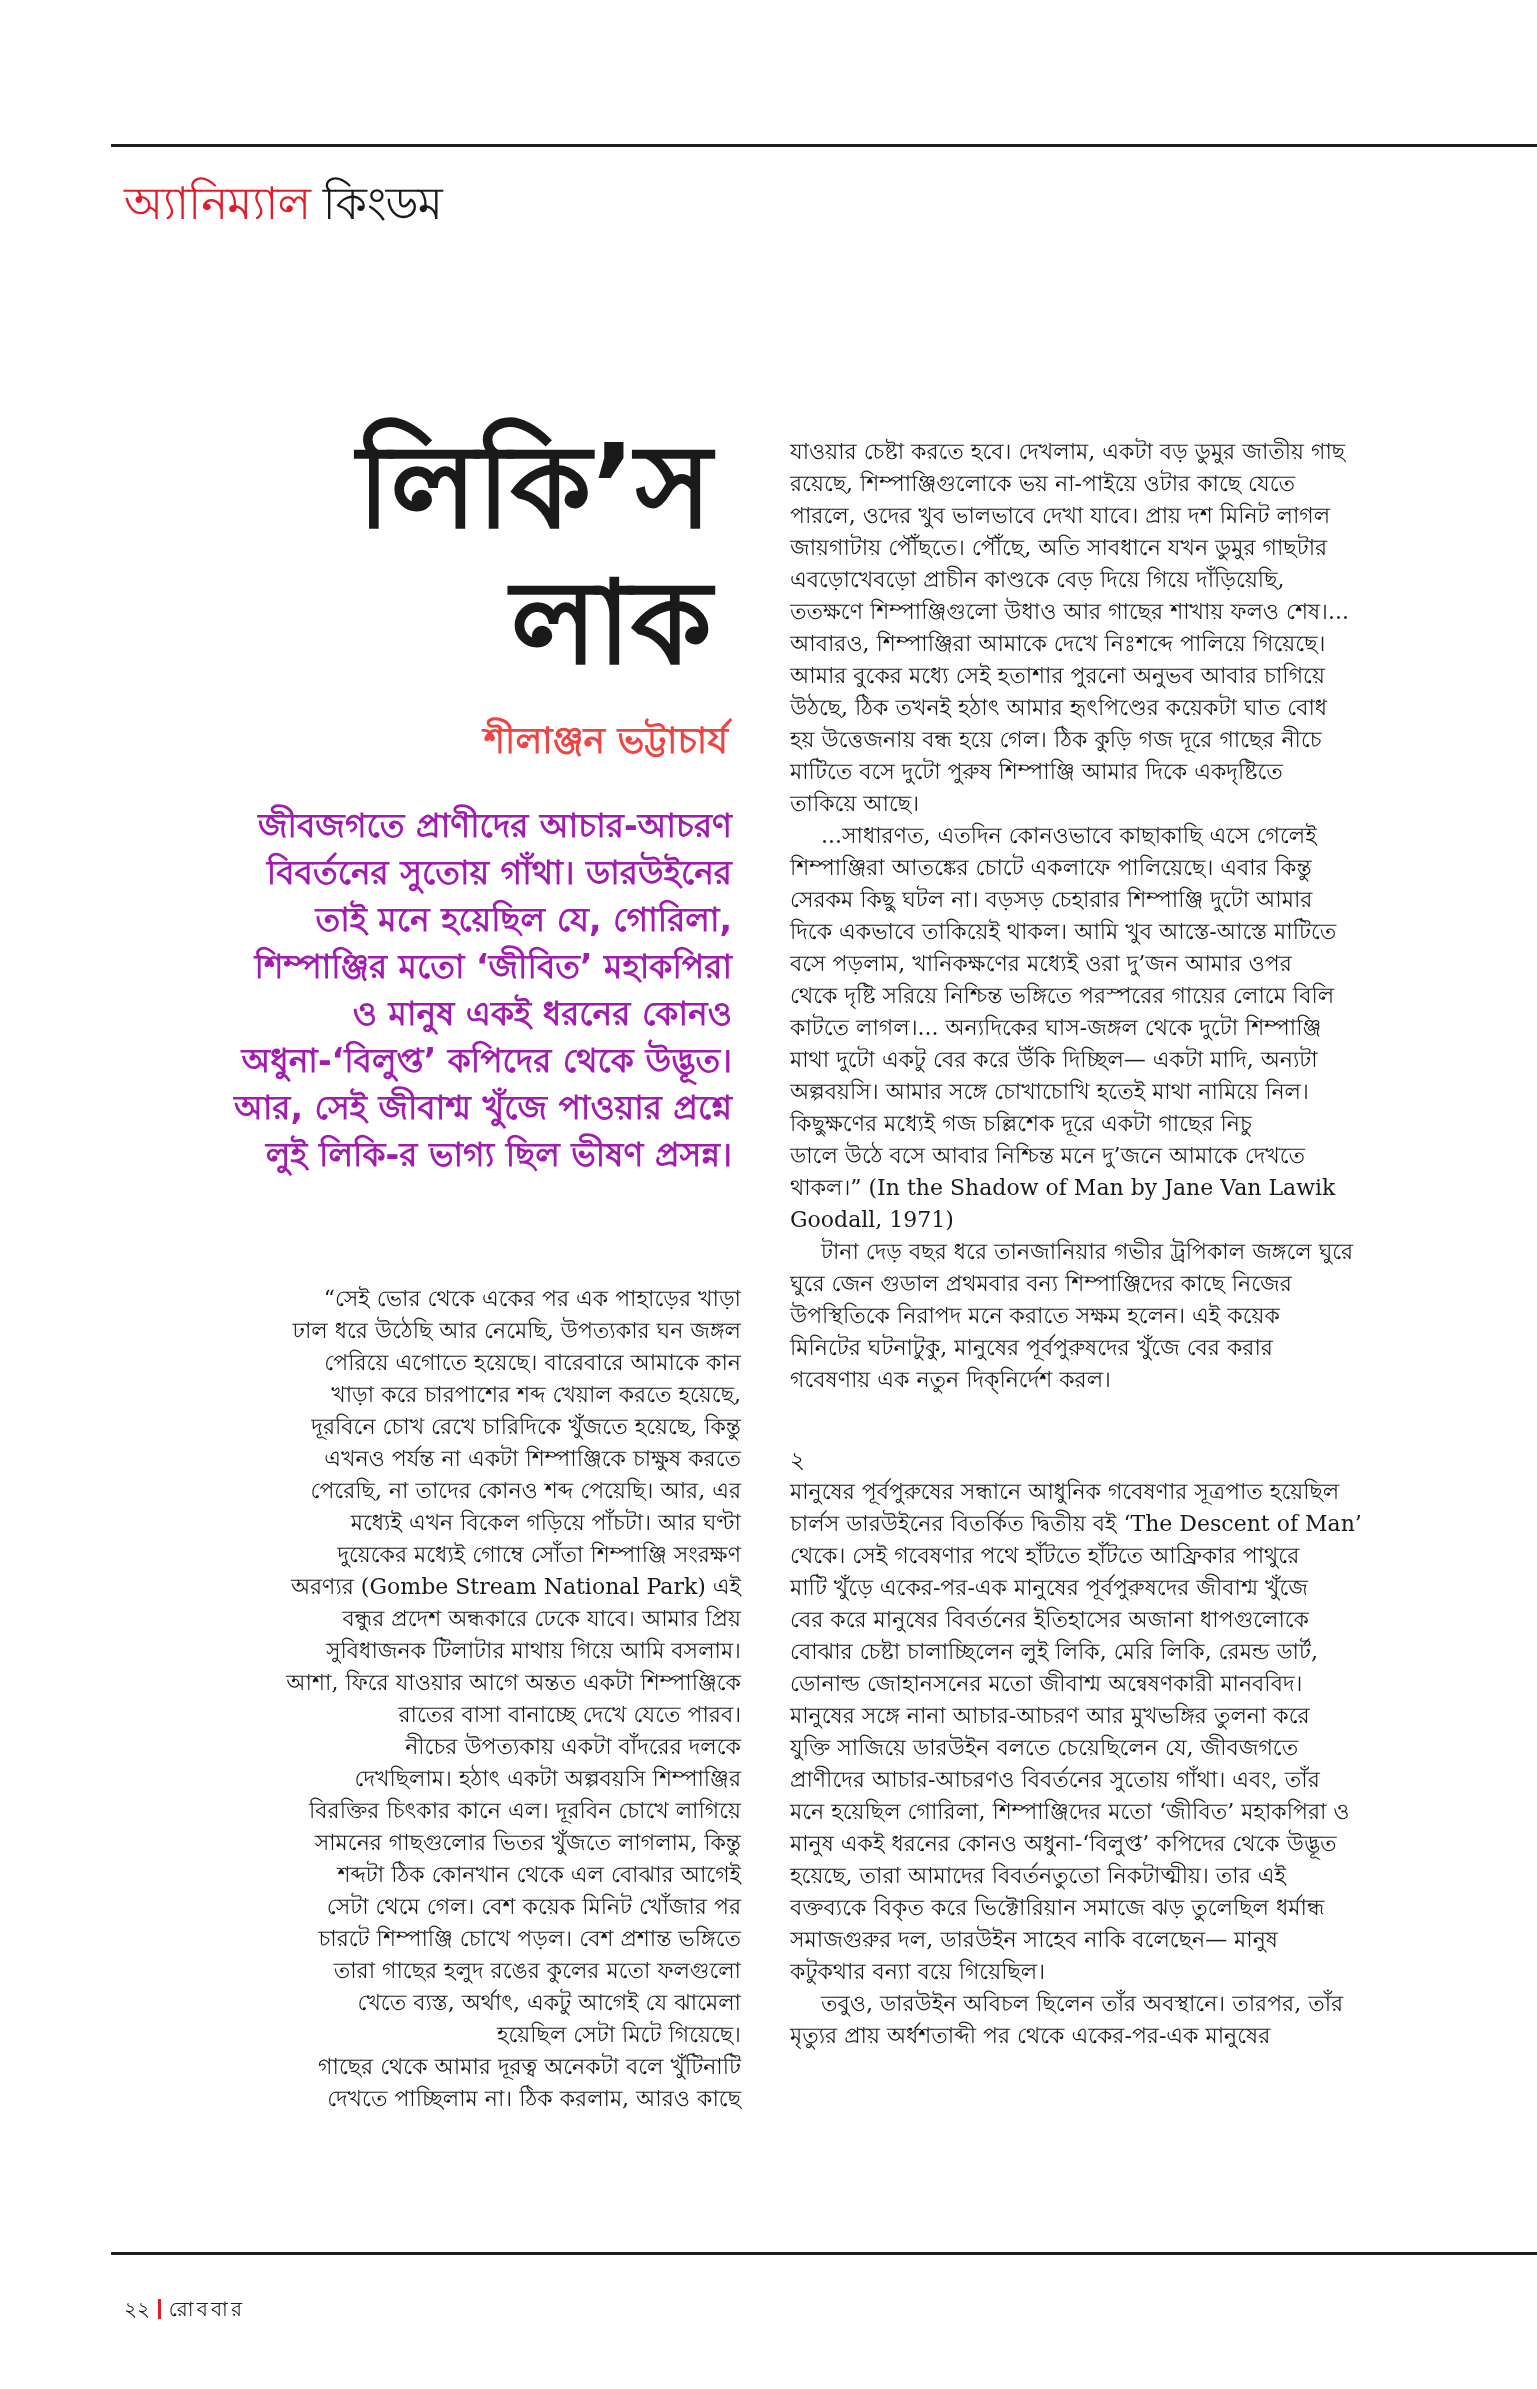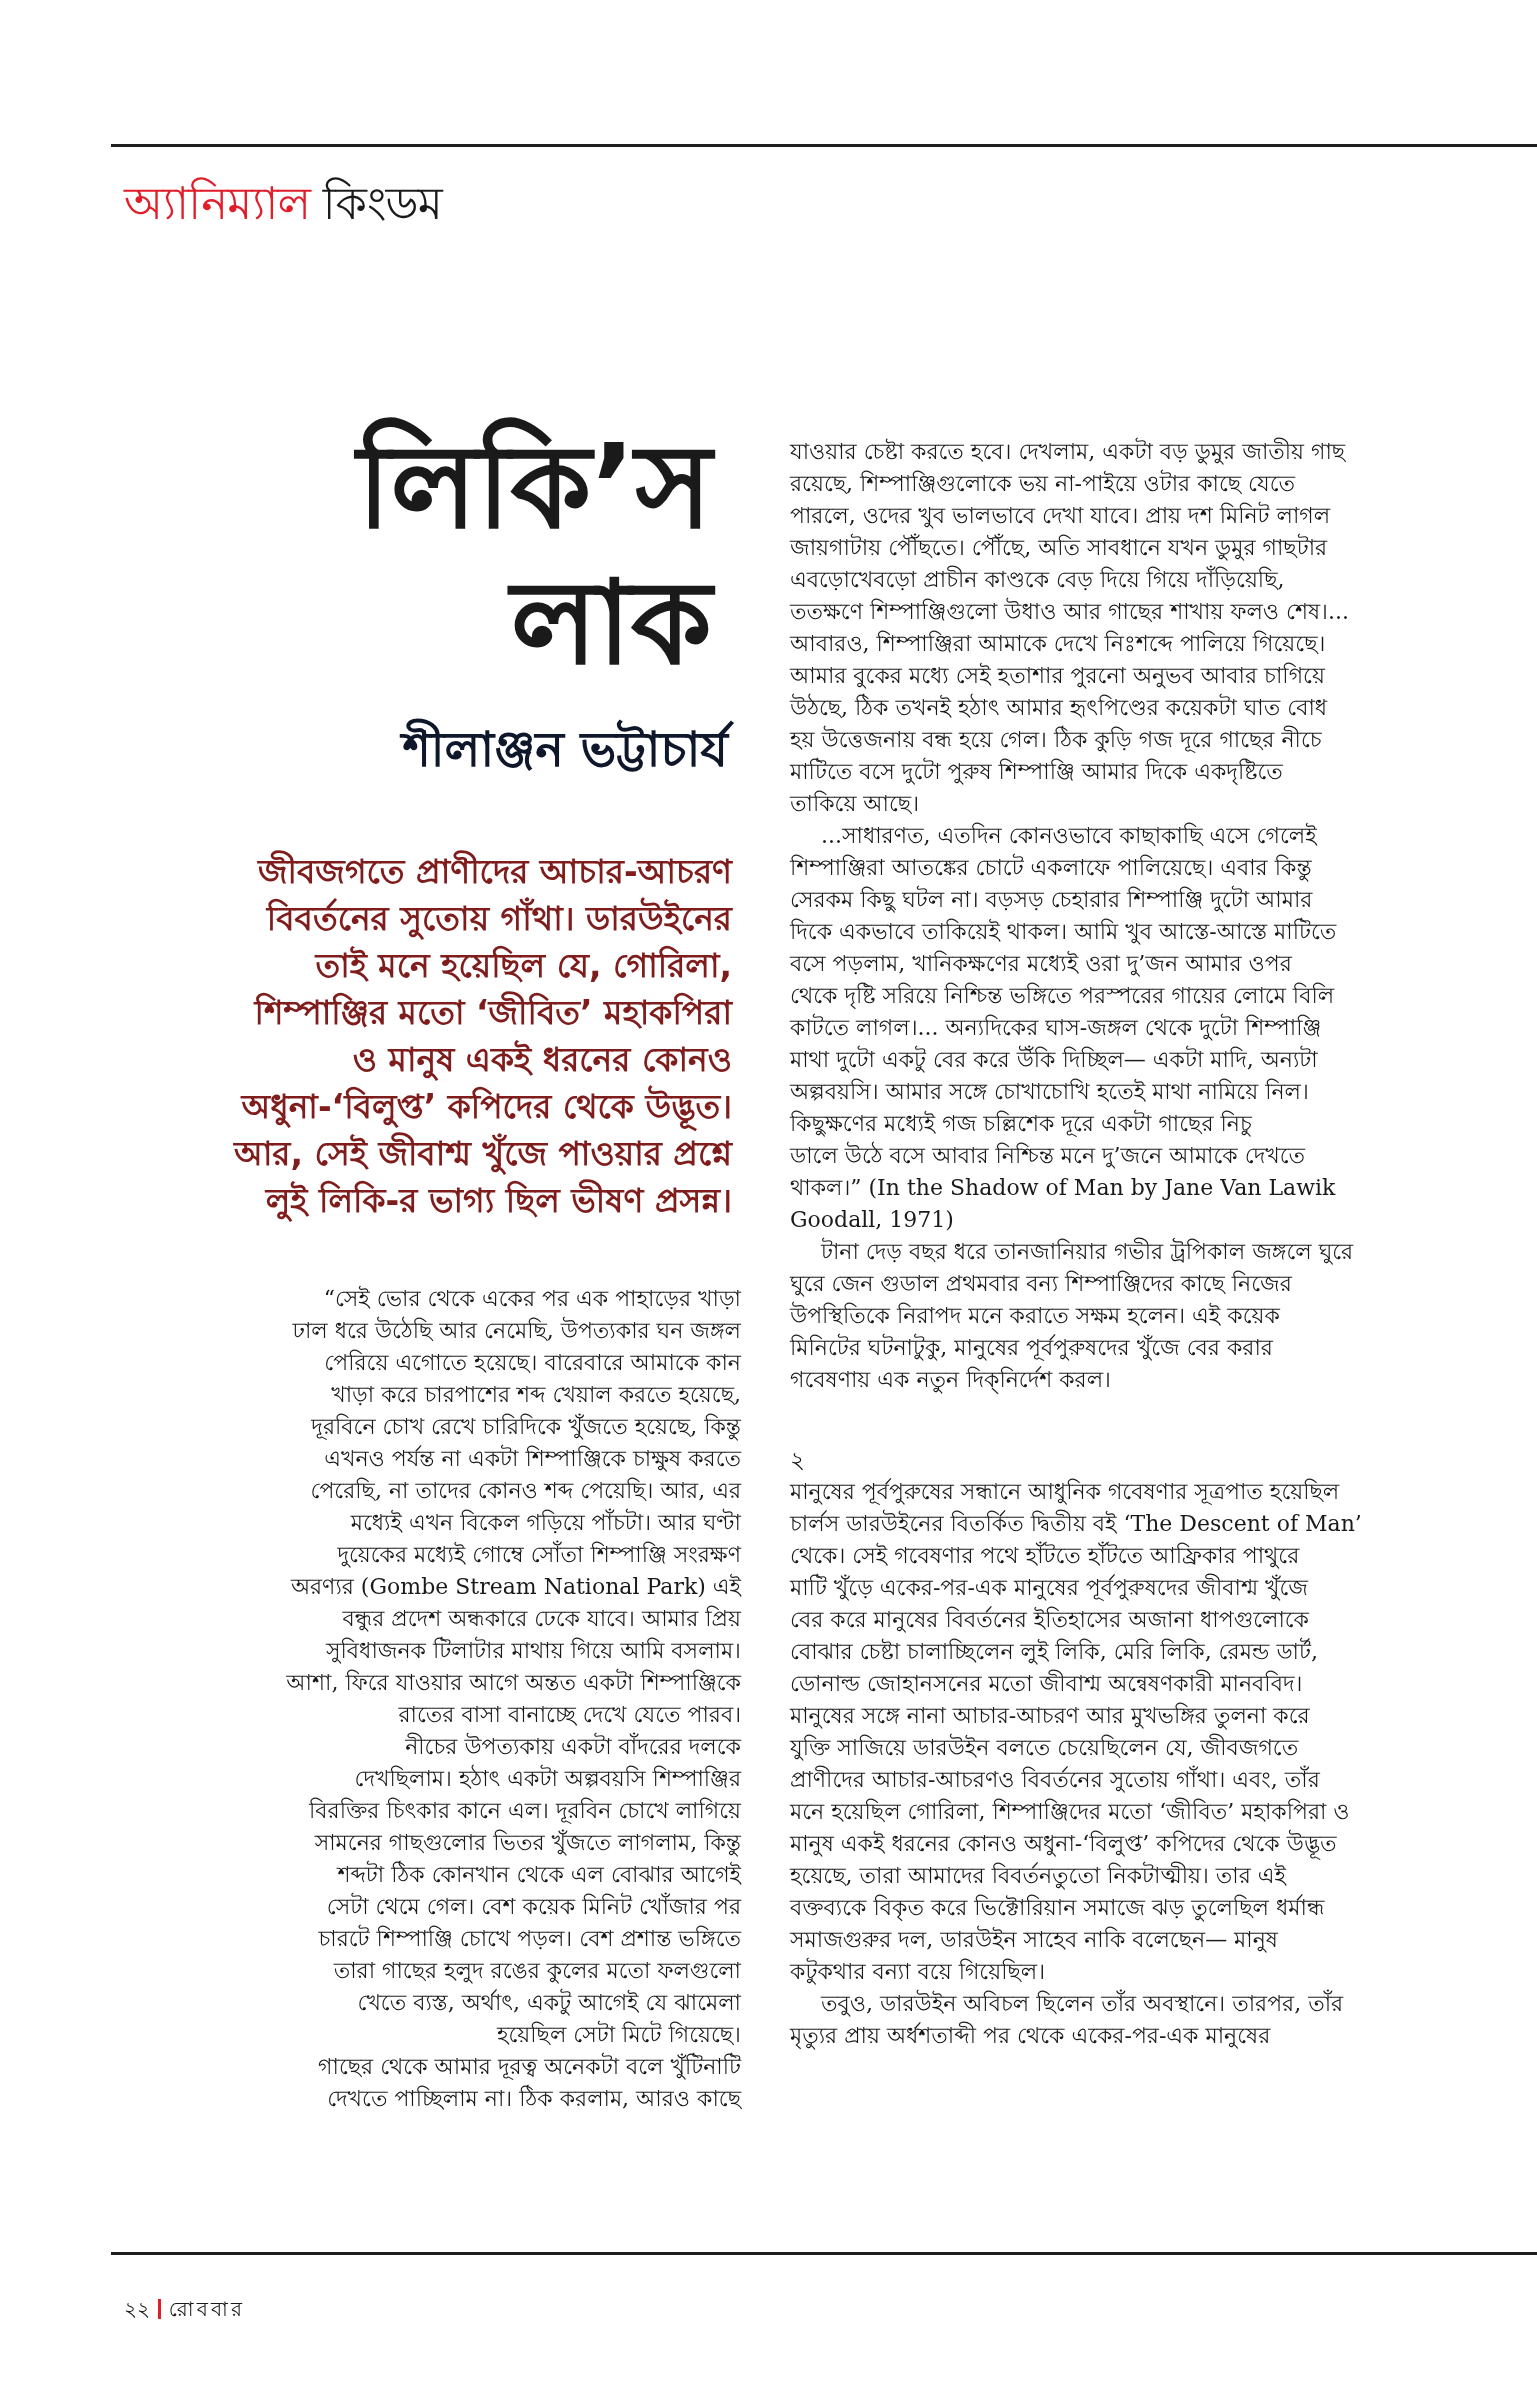--- a/index.html
+++ b/index.html
@@ -19,26 +19,26 @@
   .section-label .black { color: #1a1a1a; margin-left: 12.4px; }
 
   .headline {
     position: absolute; right: 810px; top: 403px; width: 465px;
     text-align: right; font-family: "DejaVu Sans", sans-serif; font-weight: bold;
     font-size: 116px; line-height: 136px; color: #1a1a1a;
   }
   .byline {
     position: absolute; right: 810px; top: 713px;
     font-family: "DejaVu Sans", sans-serif; font-weight: bold;
-    font-size: 48px; color: #0f172a; text-align: right;
+    font-size: 36px; color: #ef4444; text-align: right;
   }
   .intro {
-    position: absolute; left: 155px; width: 577px; top: 848px;
+    position: absolute; left: 155px; width: 577px; top: 802px;
     text-align: right; font-family: "DejaVu Sans", sans-serif; font-weight: bold;
-    font-size: 33px; line-height: 47px; color: #7f1d1d;
+    font-size: 33px; line-height: 47px; color: #a21caf;
   }
   .intro .line { display: block; white-space: nowrap; }
 
   .col { position: absolute; font-size: 22px; line-height: 32px; color: #1a1a1a; }
   .col.left { left: 229px; top: 1283px; width: 512px; text-align: right; }
   .col.right { left: 790px; top: 436px; width: 659px; }
   .col .line { display: block; white-space: nowrap; }
   .col .indent { padding-left: 31px; }
   .col .gap { height: 48px; }
   .col .section-num { display: block; font-size: 23px; }

